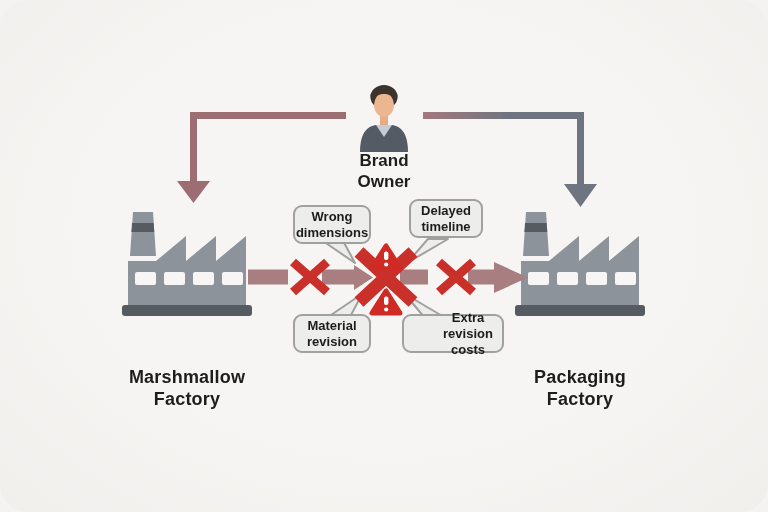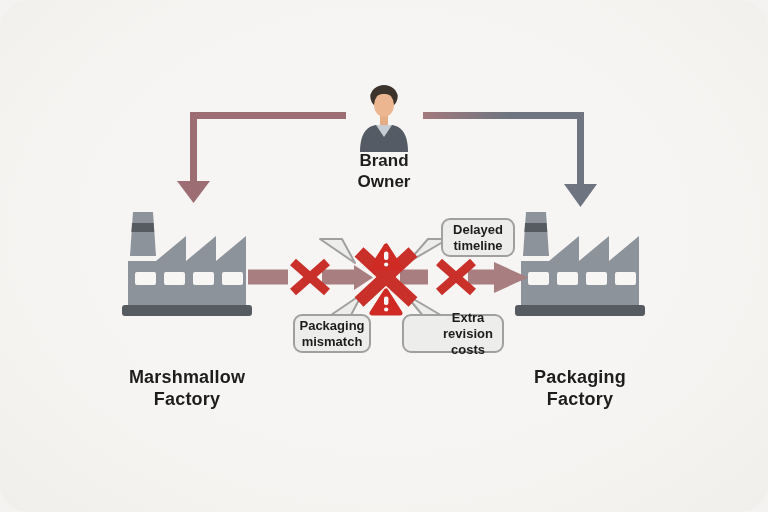--- a/index.html
+++ b/index.html
@@ -130,21 +130,22 @@
       <circle cx="386.2" cy="309.5" r="2.1" fill="#ffffff"></circle>
     </g>
   </svg>
 
   <div class="label owner-label" style="left:344px;top:150px;width:80px;">Brand Owner</div>
 
   <div class="label node-label" style="left:117px;top:366px;width:140px;">Marshmallow Factory</div>
 
   <div class="label node-label" style="left:510px;top:366px;width:140px;">Packaging Factory</div>
 
+  <div class="callout" style="left:293px;top:205px;width:78px;height:39px;">Wrong dimensions</div>
 
-  <div class="callout" style="left:409px;top:218px;width:74px;height:39px;margin-left:32px;">Delayed timeline</div>
+  <div class="callout" style="left:409px;top:199px;width:74px;height:39px;">Delayed timeline</div>
 
-  <div class="callout" style="left:293px;top:314px;width:78px;height:39px;">Packaging mismatch</div>
+  <div class="callout" style="left:293px;top:314px;width:78px;height:39px;">Material revision</div>
 
   <div class="callout" style="left:402px;top:314px;width:102px;height:39px;padding-left:33px;">Extra revision costs</div>
 
 
 </div>
 
 </body></html>

